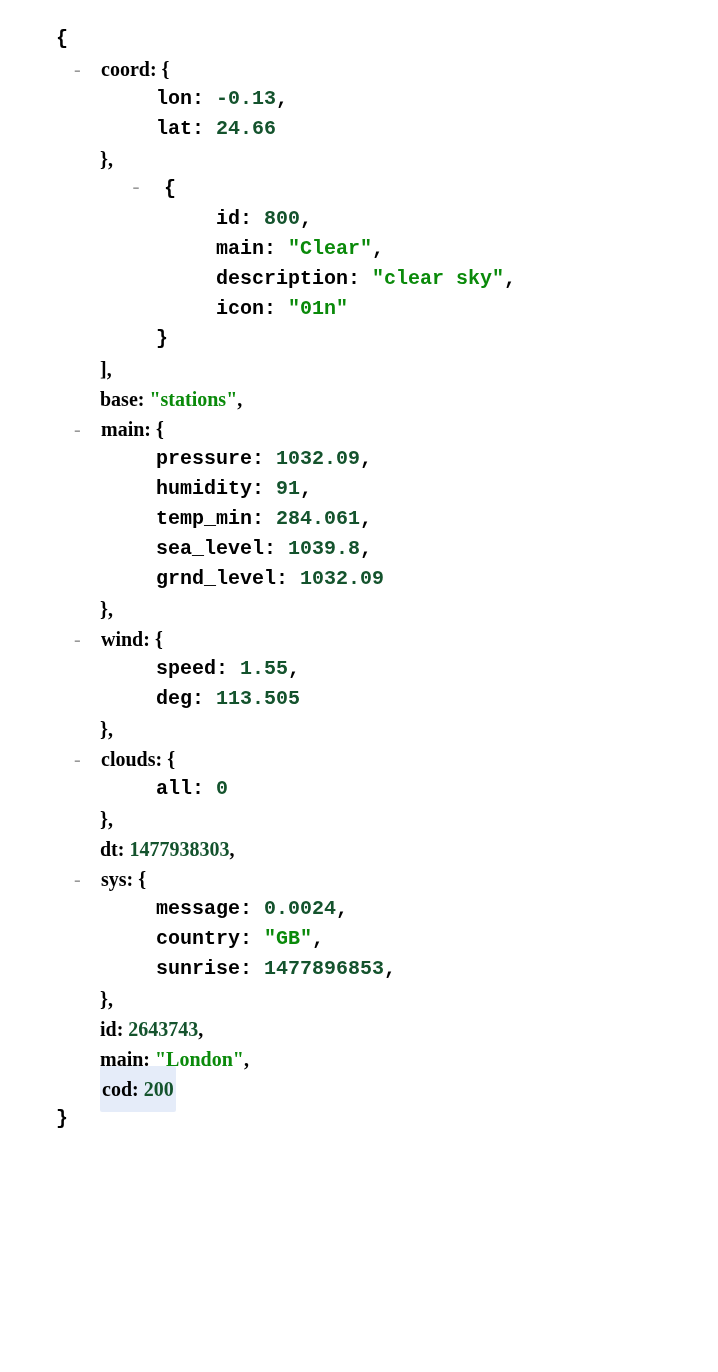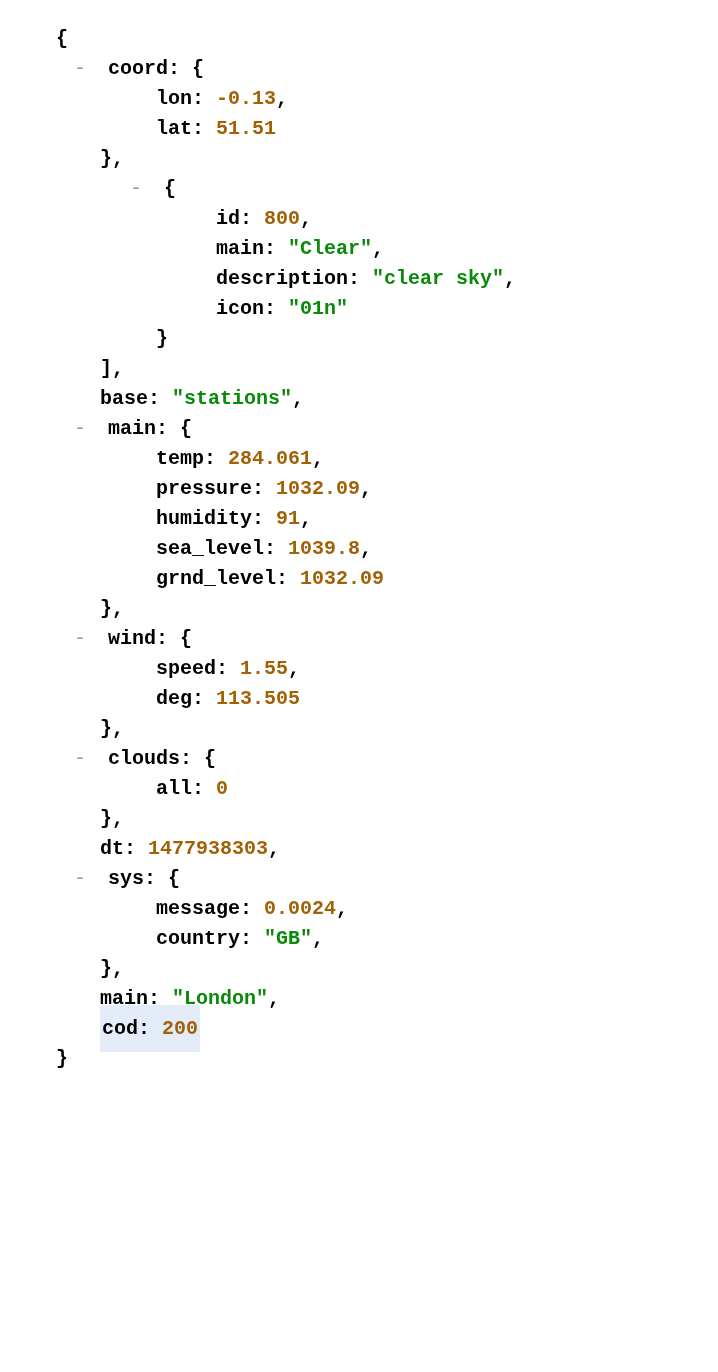--- a/index.html
+++ b/index.html
@@ -8,74 +8,74 @@
   font-family: "Menlo", "Consolas", "Courier New", monospace;
   font-size: 20px;
   font-weight: bold;
   line-height: 1.5;
   padding: 24px 16px 24px 16px;
   white-space: nowrap;
   color: #000;
 }
 .row { display: block; }
 .indent-0 { padding-left: 40px; }
-.indent-1 { padding-left: 84px; }
+.indent-1 { padding-left: 84px; font-family: Liberation Serif, serif; }
 .indent-2 { padding-left: 140px; }
 .indent-3 { padding-left: 200px; }
 .collapser {
   display: inline-block;
   width: 22px;
   margin-left: -26px;
   text-align: left;
   color: #999;
   cursor: pointer;
   user-select: none;
   font-weight: normal;
 }
 .key { color: #000; }
 .punct { color: #000; }
-.num { color: #a16207; }
+.num { color: #14532d; }
 .str { color: #0a8a0a; }
 .hl { background: #e5ecf9; border-radius: 2px; padding: 12px 2px; }
 </style>
 </head>
 <body>
 
 <div>
 
 <div class="row indent-0"><span class="punct">{</span></div>
 
 <div class="row indent-1">
   <span class="collapser">-</span>
   <span class="key">coord</span><span class="punct">:</span> <span class="punct">{</span>
 </div>
 <div class="row indent-2"><span class="key">lon</span><span class="punct">:</span> <span class="num">-0.13</span><span class="punct">,</span></div>
-<div class="row indent-2"><span class="key">lat</span><span class="punct">:</span> <span class="num">51.51</span></div>
+<div class="row indent-2"><span class="key">lat</span><span class="punct">:</span> <span class="num">24.66</span></div>
 <div class="row indent-1"><span class="punct">}</span><span class="punct">,</span></div>
 
 <div class="row indent-2">
   <span class="collapser">-</span>
   <span class="punct">{</span>
 </div>
 <div class="row indent-3"><span class="key">id</span><span class="punct">:</span> <span class="num">800</span><span class="punct">,</span></div>
 <div class="row indent-3"><span class="key">main</span><span class="punct">:</span> <span class="str">"Clear"</span><span class="punct">,</span></div>
 <div class="row indent-3"><span class="key">description</span><span class="punct">:</span> <span class="str">"clear sky"</span><span class="punct">,</span></div>
 <div class="row indent-3"><span class="key">icon</span><span class="punct">:</span> <span class="str">"01n"</span></div>
 <div class="row indent-2"><span class="punct">}</span></div>
 <div class="row indent-1"><span class="punct">]</span><span class="punct">,</span></div>
 
 <div class="row indent-1"><span class="key">base</span><span class="punct">:</span> <span class="str">"stations"</span><span class="punct">,</span></div>
 
 <div class="row indent-1">
   <span class="collapser">-</span>
   <span class="key">main</span><span class="punct">:</span> <span class="punct">{</span>
 </div>
-<div class="row indent-2"><span class="key">temp</span><span class="punct">:</span> <span class="num">284.061</span><span class="punct">,</span></div>
 <div class="row indent-2"><span class="key">pressure</span><span class="punct">:</span> <span class="num">1032.09</span><span class="punct">,</span></div>
 <div class="row indent-2"><span class="key">humidity</span><span class="punct">:</span> <span class="num">91</span><span class="punct">,</span></div>
+<div class="row indent-2"><span class="key">temp_min</span><span class="punct">:</span> <span class="num">284.061</span><span class="punct">,</span></div>
 <div class="row indent-2"><span class="key">sea_level</span><span class="punct">:</span> <span class="num">1039.8</span><span class="punct">,</span></div>
 <div class="row indent-2"><span class="key">grnd_level</span><span class="punct">:</span> <span class="num">1032.09</span></div>
 <div class="row indent-1"><span class="punct">}</span><span class="punct">,</span></div>
 
 <div class="row indent-1">
   <span class="collapser">-</span>
   <span class="key">wind</span><span class="punct">:</span> <span class="punct">{</span>
 </div>
 <div class="row indent-2"><span class="key">speed</span><span class="punct">:</span> <span class="num">1.55</span><span class="punct">,</span></div>
 <div class="row indent-2"><span class="key">deg</span><span class="punct">:</span> <span class="num">113.505</span></div>
@@ -89,22 +89,24 @@
 <div class="row indent-1"><span class="punct">}</span><span class="punct">,</span></div>
 
 <div class="row indent-1"><span class="key">dt</span><span class="punct">:</span> <span class="num">1477938303</span><span class="punct">,</span></div>
 
 <div class="row indent-1">
   <span class="collapser">-</span>
   <span class="key">sys</span><span class="punct">:</span> <span class="punct">{</span>
 </div>
 <div class="row indent-2"><span class="key">message</span><span class="punct">:</span> <span class="num">0.0024</span><span class="punct">,</span></div>
 <div class="row indent-2"><span class="key">country</span><span class="punct">:</span> <span class="str">"GB"</span><span class="punct">,</span></div>
+<div class="row indent-2"><span class="key">sunrise</span><span class="punct">:</span> <span class="num">1477896853</span><span class="punct">,</span></div>
 <div class="row indent-1"><span class="punct">}</span><span class="punct">,</span></div>
 
+<div class="row indent-1"><span class="key">id</span><span class="punct">:</span> <span class="num">2643743</span><span class="punct">,</span></div>
 
 <div class="row indent-1"><span class="key">main</span><span class="punct">:</span> <span class="str">"London"</span><span class="punct">,</span></div>
 
 <div class="row indent-1"><span class="hl"><span class="key">cod</span><span class="punct">:</span> <span class="num">200</span></span></div>
 
 <div class="row indent-0"><span class="punct">}</span></div>
 
 </div>
 
 </body></html>

